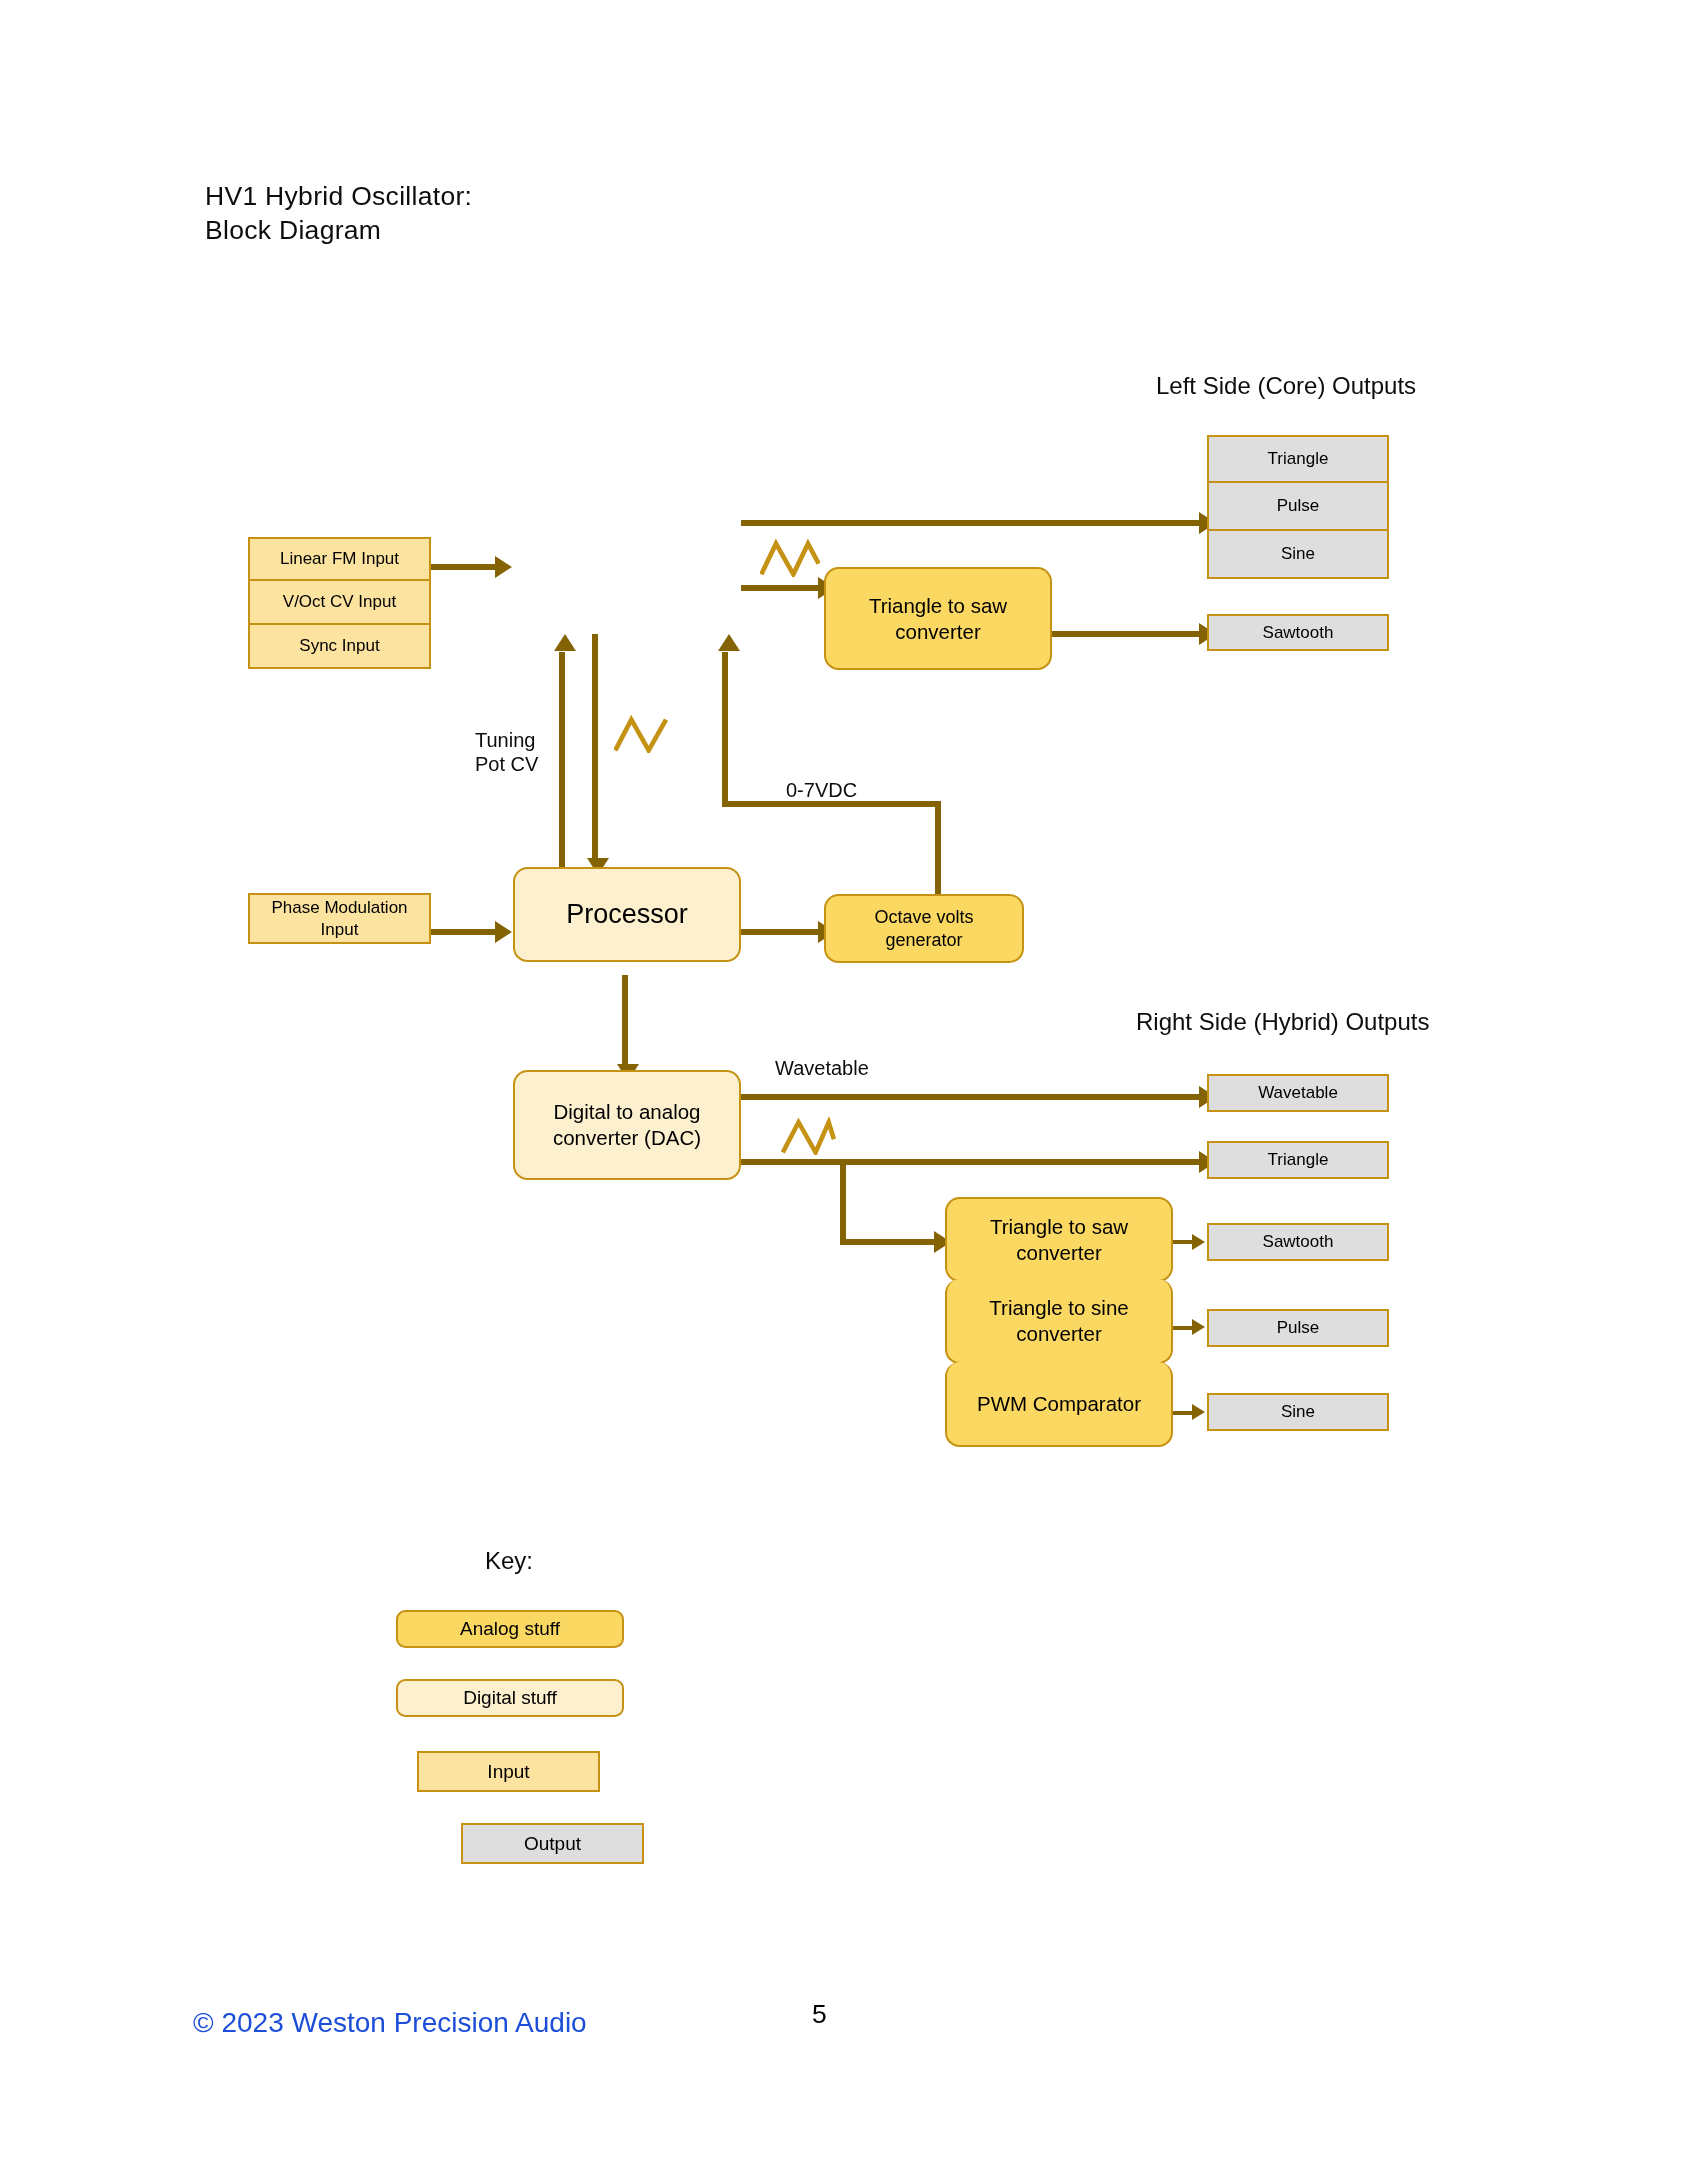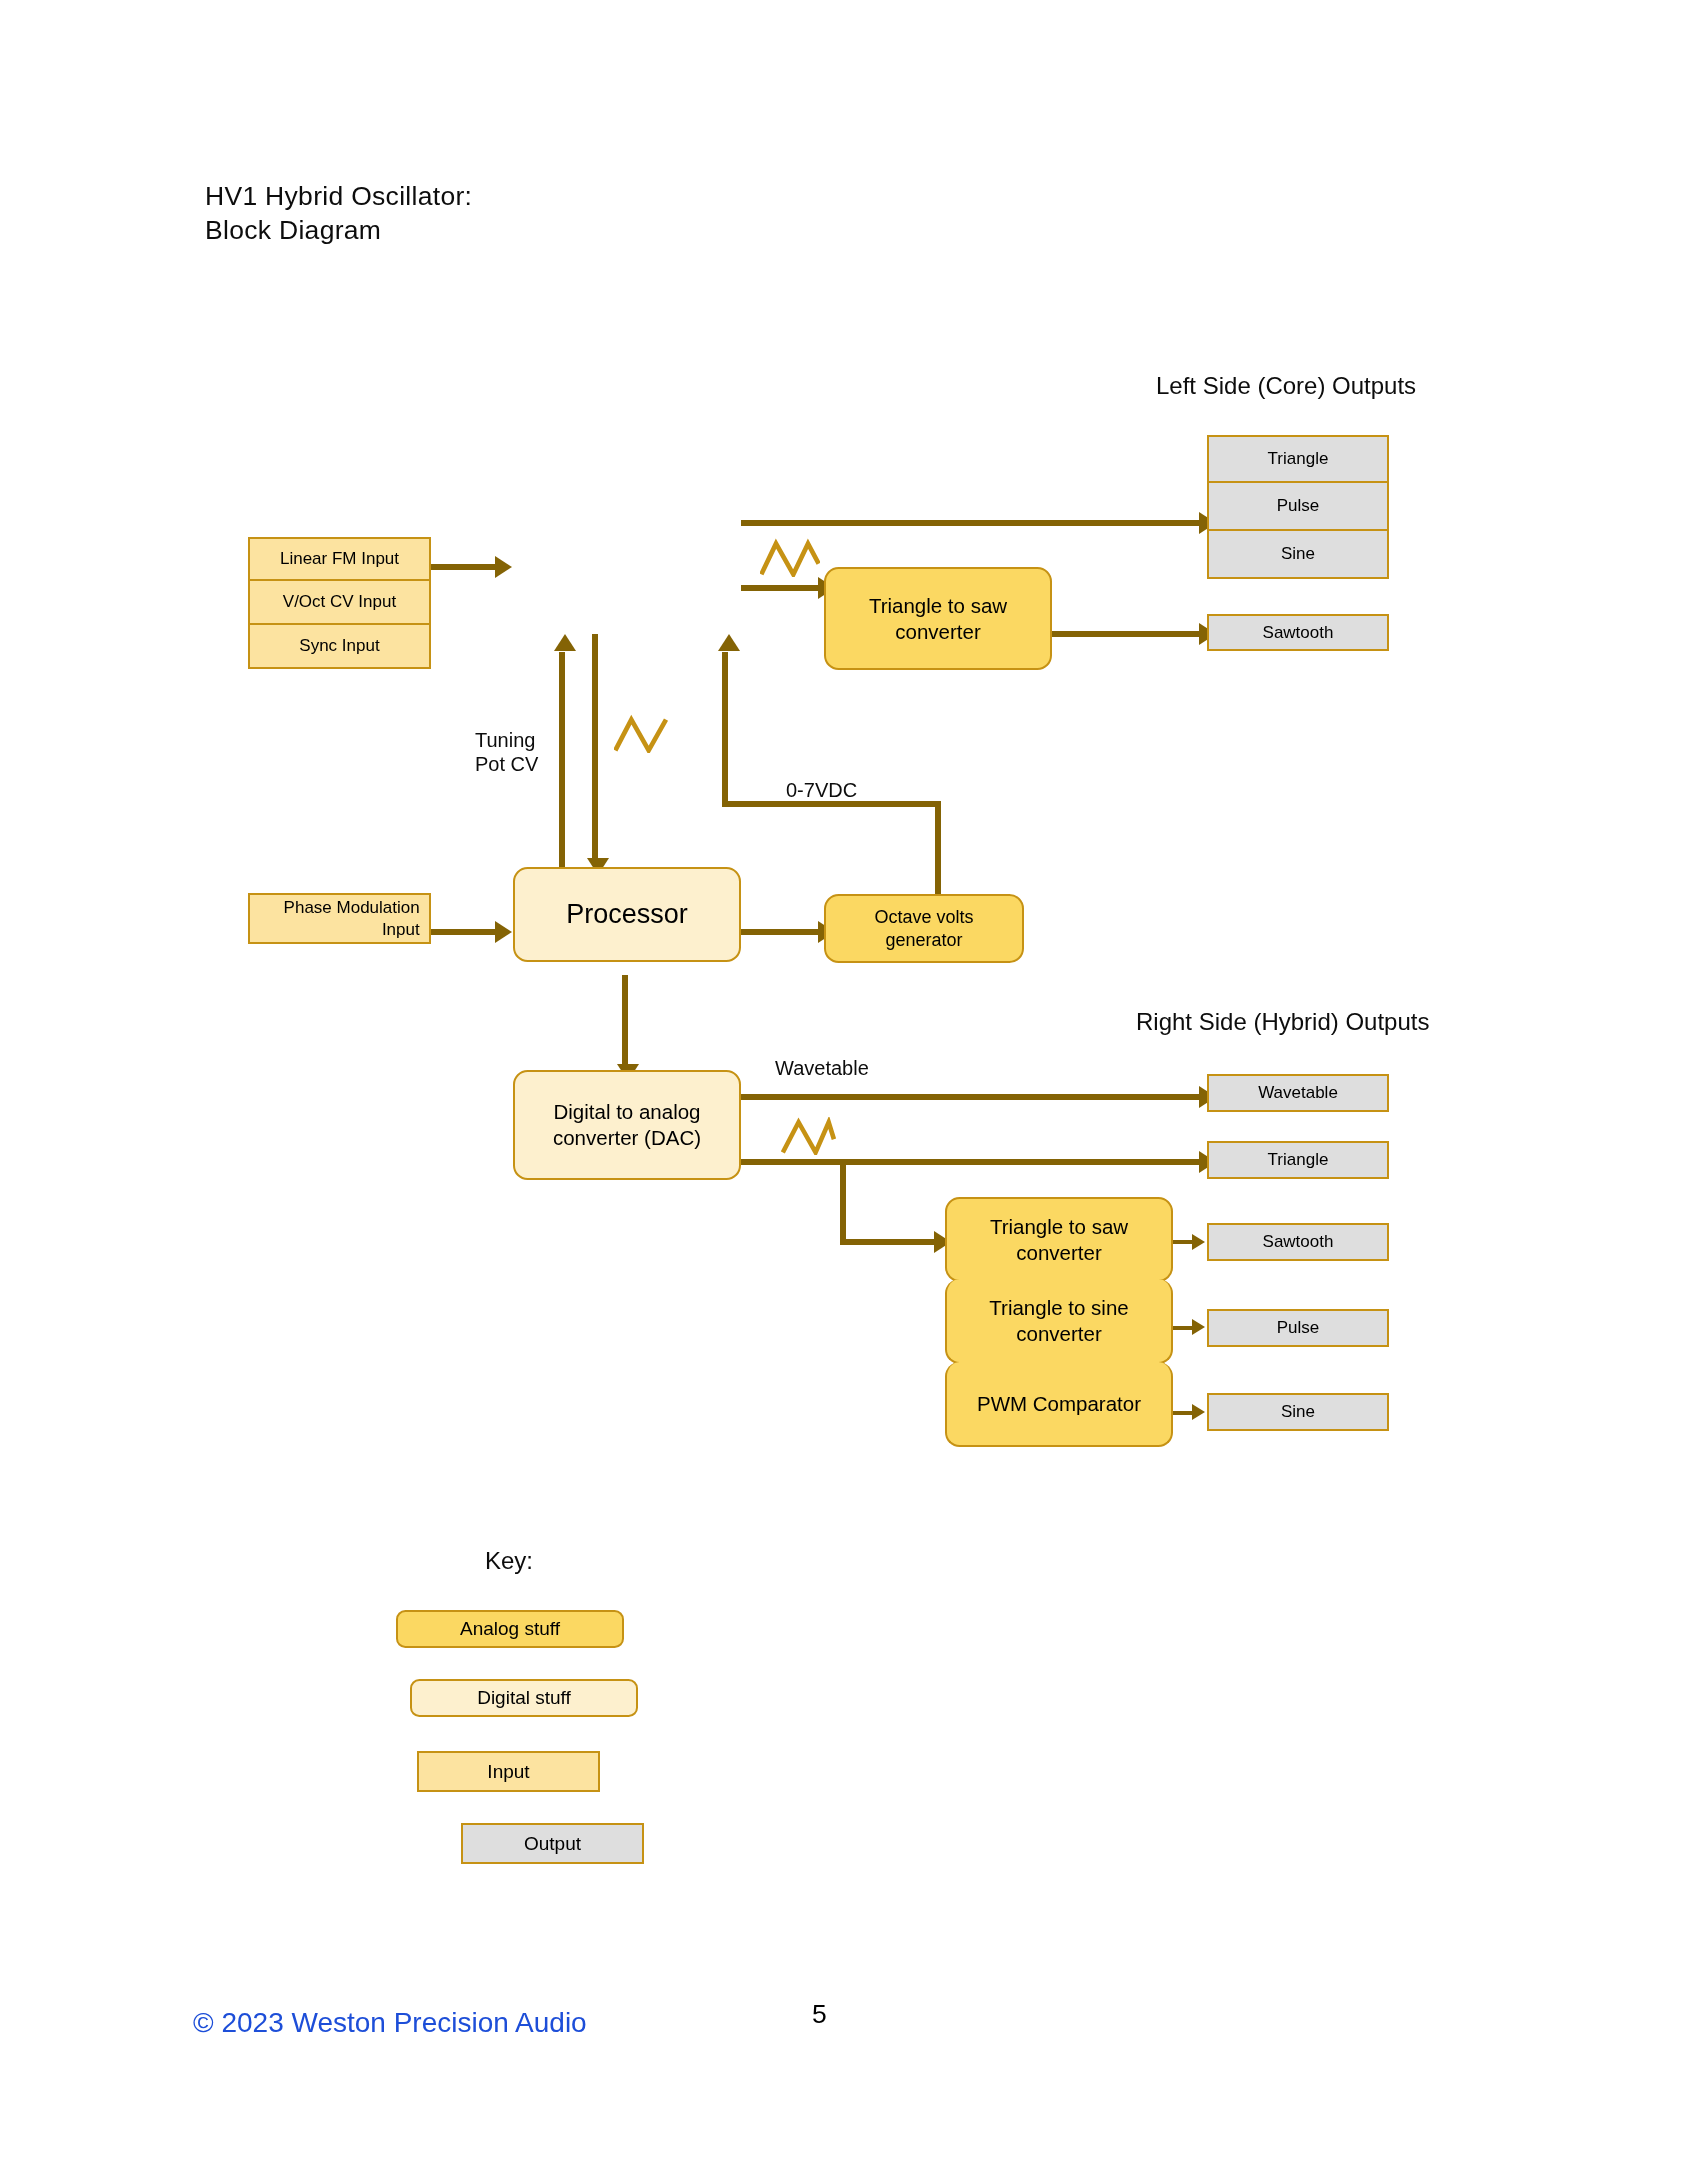--- a/index.html
+++ b/index.html
@@ -115,21 +115,21 @@
     <polyline points="2,56 26,10 52,56 78,10" fill="none" stroke="#C69214" stroke-width="7"></polyline>
   </svg>
 
   <div class="wire wire-v" style="left:722px;top:652px;height:155px;"></div>
   <div class="arrow-u" style="left:718px;top:634px;"></div>
   <div class="wire wire-h" style="left:722px;top:801px;width:218px;"></div>
   <div class="wire wire-v" style="left:935px;top:801px;height:109px;"></div>
 
   <div class="abs edge-label" style="left:786px;top:778px;">0-7VDC</div>
 
-  <div class="abs blk input-box" style="left:248px;top:893px;width:183px;height:51px;padding:0 9.3px;text-align:right;">Phase Modulation Input</div>
+  <div class="abs blk input-box" style="left:248px;top:893px;width:183px;height:51px;padding:0 9.3px;">Phase Modulation Input</div>
 
   <div class="wire wire-h" style="left:431px;top:929px;width:65px;"></div>
   <div class="arrow-r" style="left:495px;top:921px;"></div>
 
   <div class="abs blk digital" style="left:513px;top:867px;width:228px;height:95px;font-size:27px;">Processor</div>
 
   <div class="wire wire-h" style="left:741px;top:929px;width:86px;"></div>
   <div class="arrow-r" style="left:818px;top:921px;"></div>
 
   <div class="abs blk analog" style="left:824px;top:894px;width:200px;height:69px;padding:0 22.5px;font-size:18px;">Octave volts generator</div>
@@ -177,21 +177,21 @@
   <div class="thin-h wire" style="left:1173px;top:1326px;width:22.5px;"></div>
   <div class="arrow-r small" style="left:1192px;top:1319px;"></div>
 
   <div class="thin-h wire" style="left:1173px;top:1411px;width:22.5px;"></div>
   <div class="arrow-r small" style="left:1192px;top:1404px;"></div>
 
   <div class="abs key-title" style="left:485px;top:1547px;">Key:</div>
 
   <div class="abs blk analog" style="left:396px;top:1610px;width:228px;height:38px;border-radius:9.3px;">Analog stuff</div>
 
-  <div class="abs blk digital" style="left:410px;top:1679px;width:228px;height:38px;border-radius:9.3px;">Digital stuff</div>
+  <div class="abs blk digital" style="left:396px;top:1679px;width:228px;height:38px;border-radius:9.3px;">Digital stuff</div>
 
   <div class="abs blk input-box" style="left:417px;top:1751px;width:183px;height:41px;font-size:19px;">Input</div>
 
   <div class="abs blk output-box" style="left:417px;top:1823px;width:183px;height:41px;font-size:19px;margin-left:44px;">Output</div>
 
   <div class="abs footer-copy" style="left:193px;top:2007px;">© 2023 Weston Precision Audio</div>
 
   <div class="abs footer-page" style="left:812px;top:1999px;">5</div>
 
 </div>

